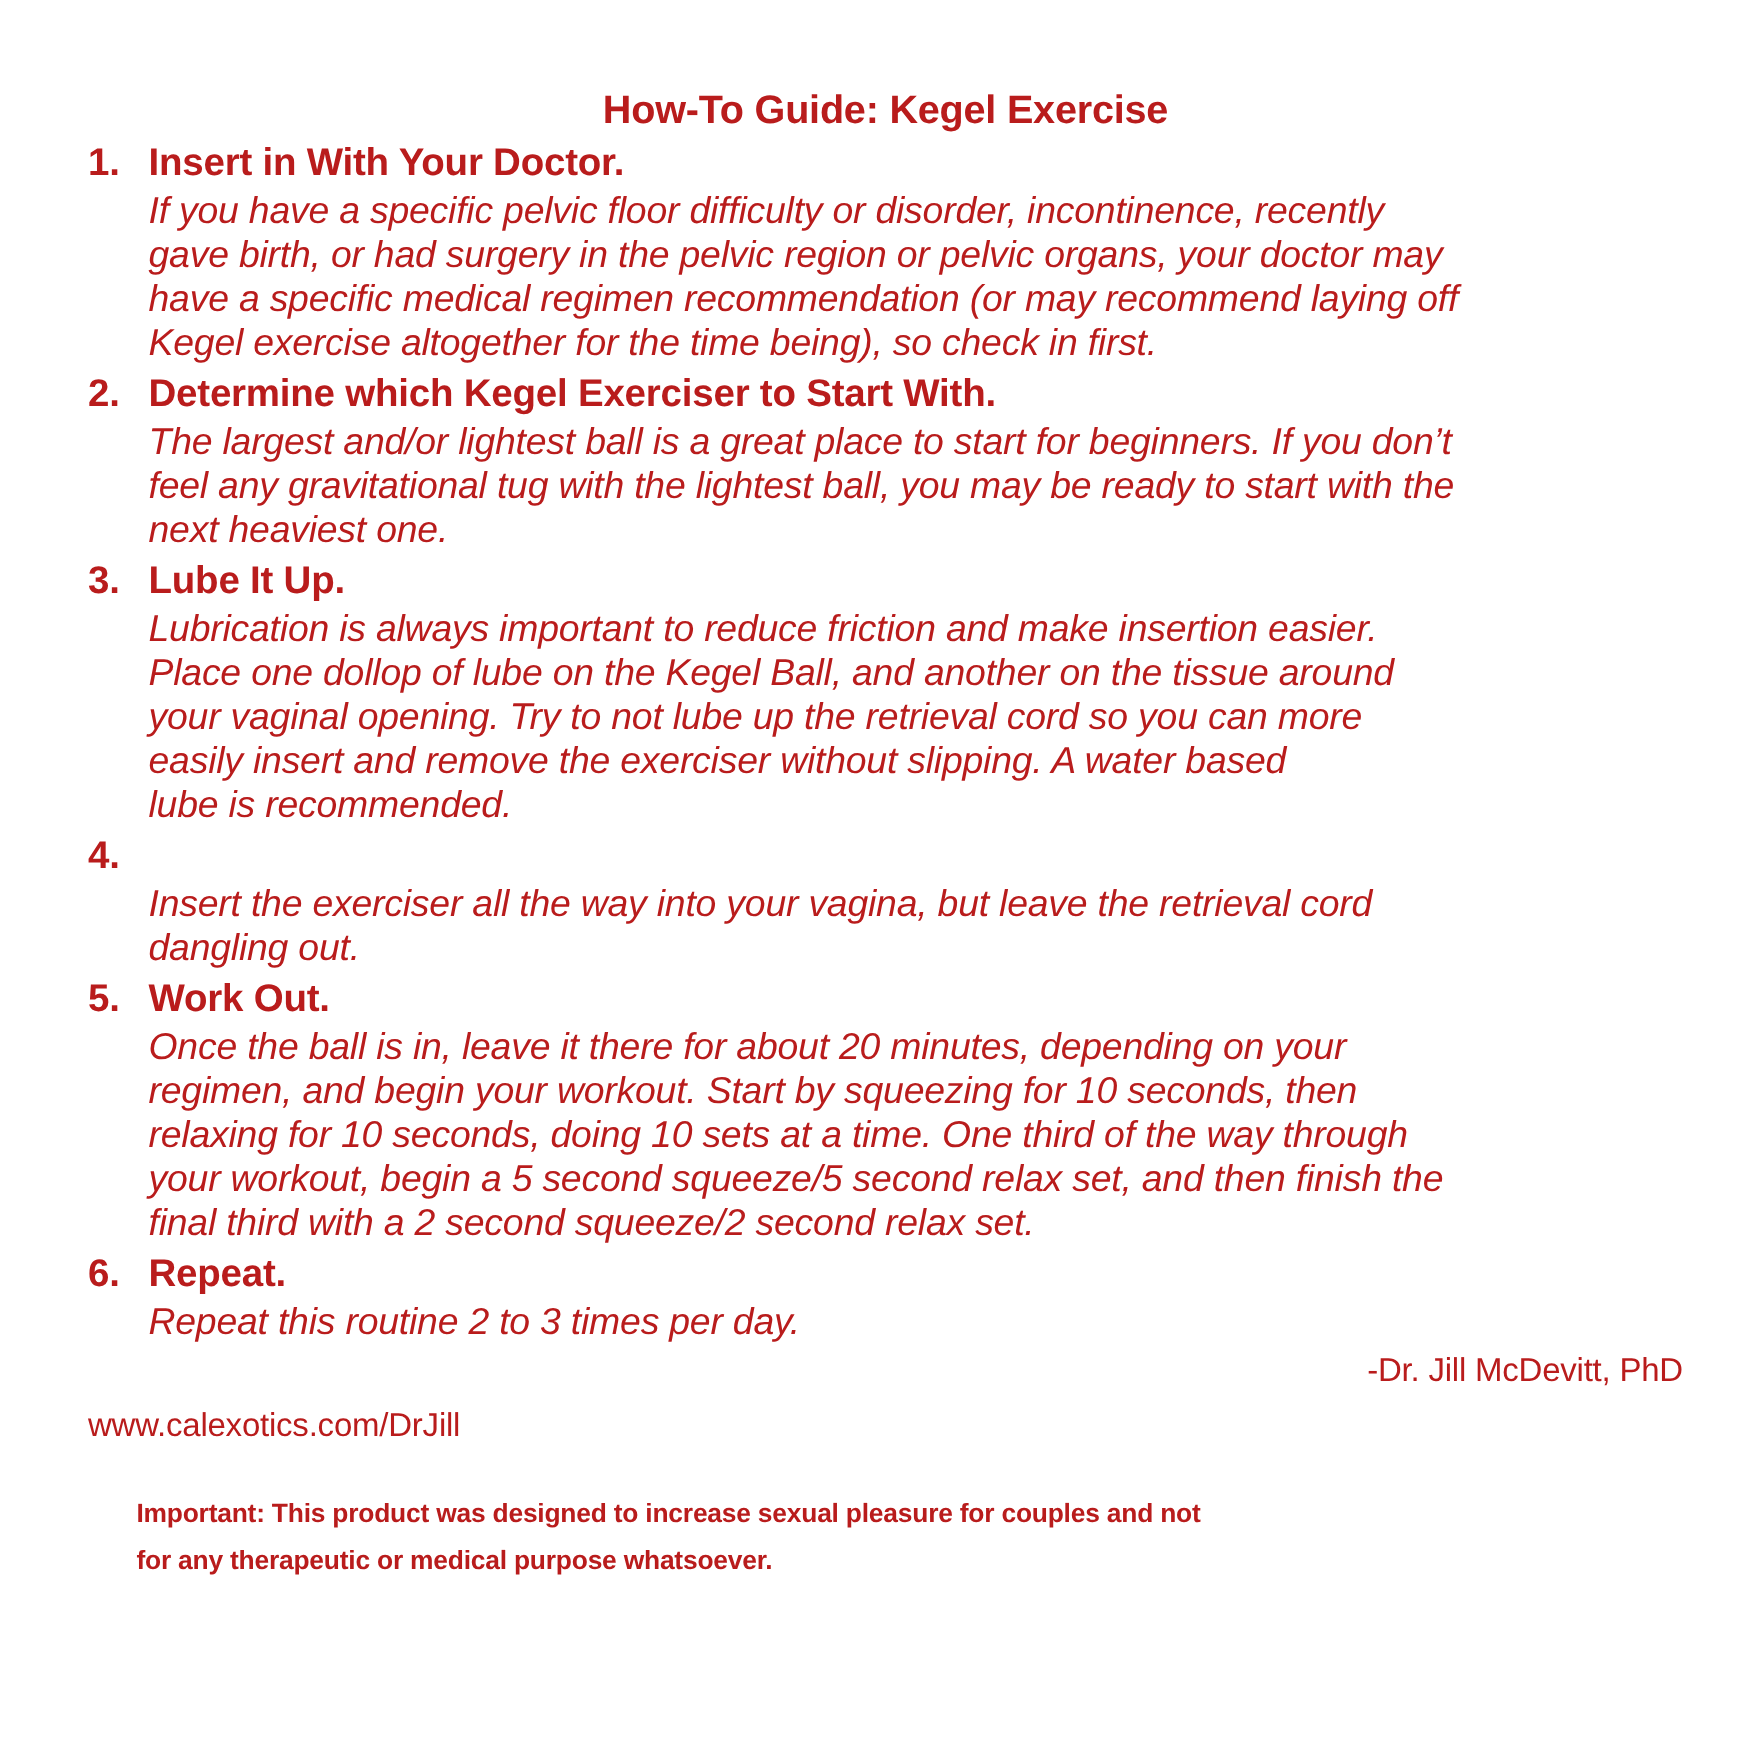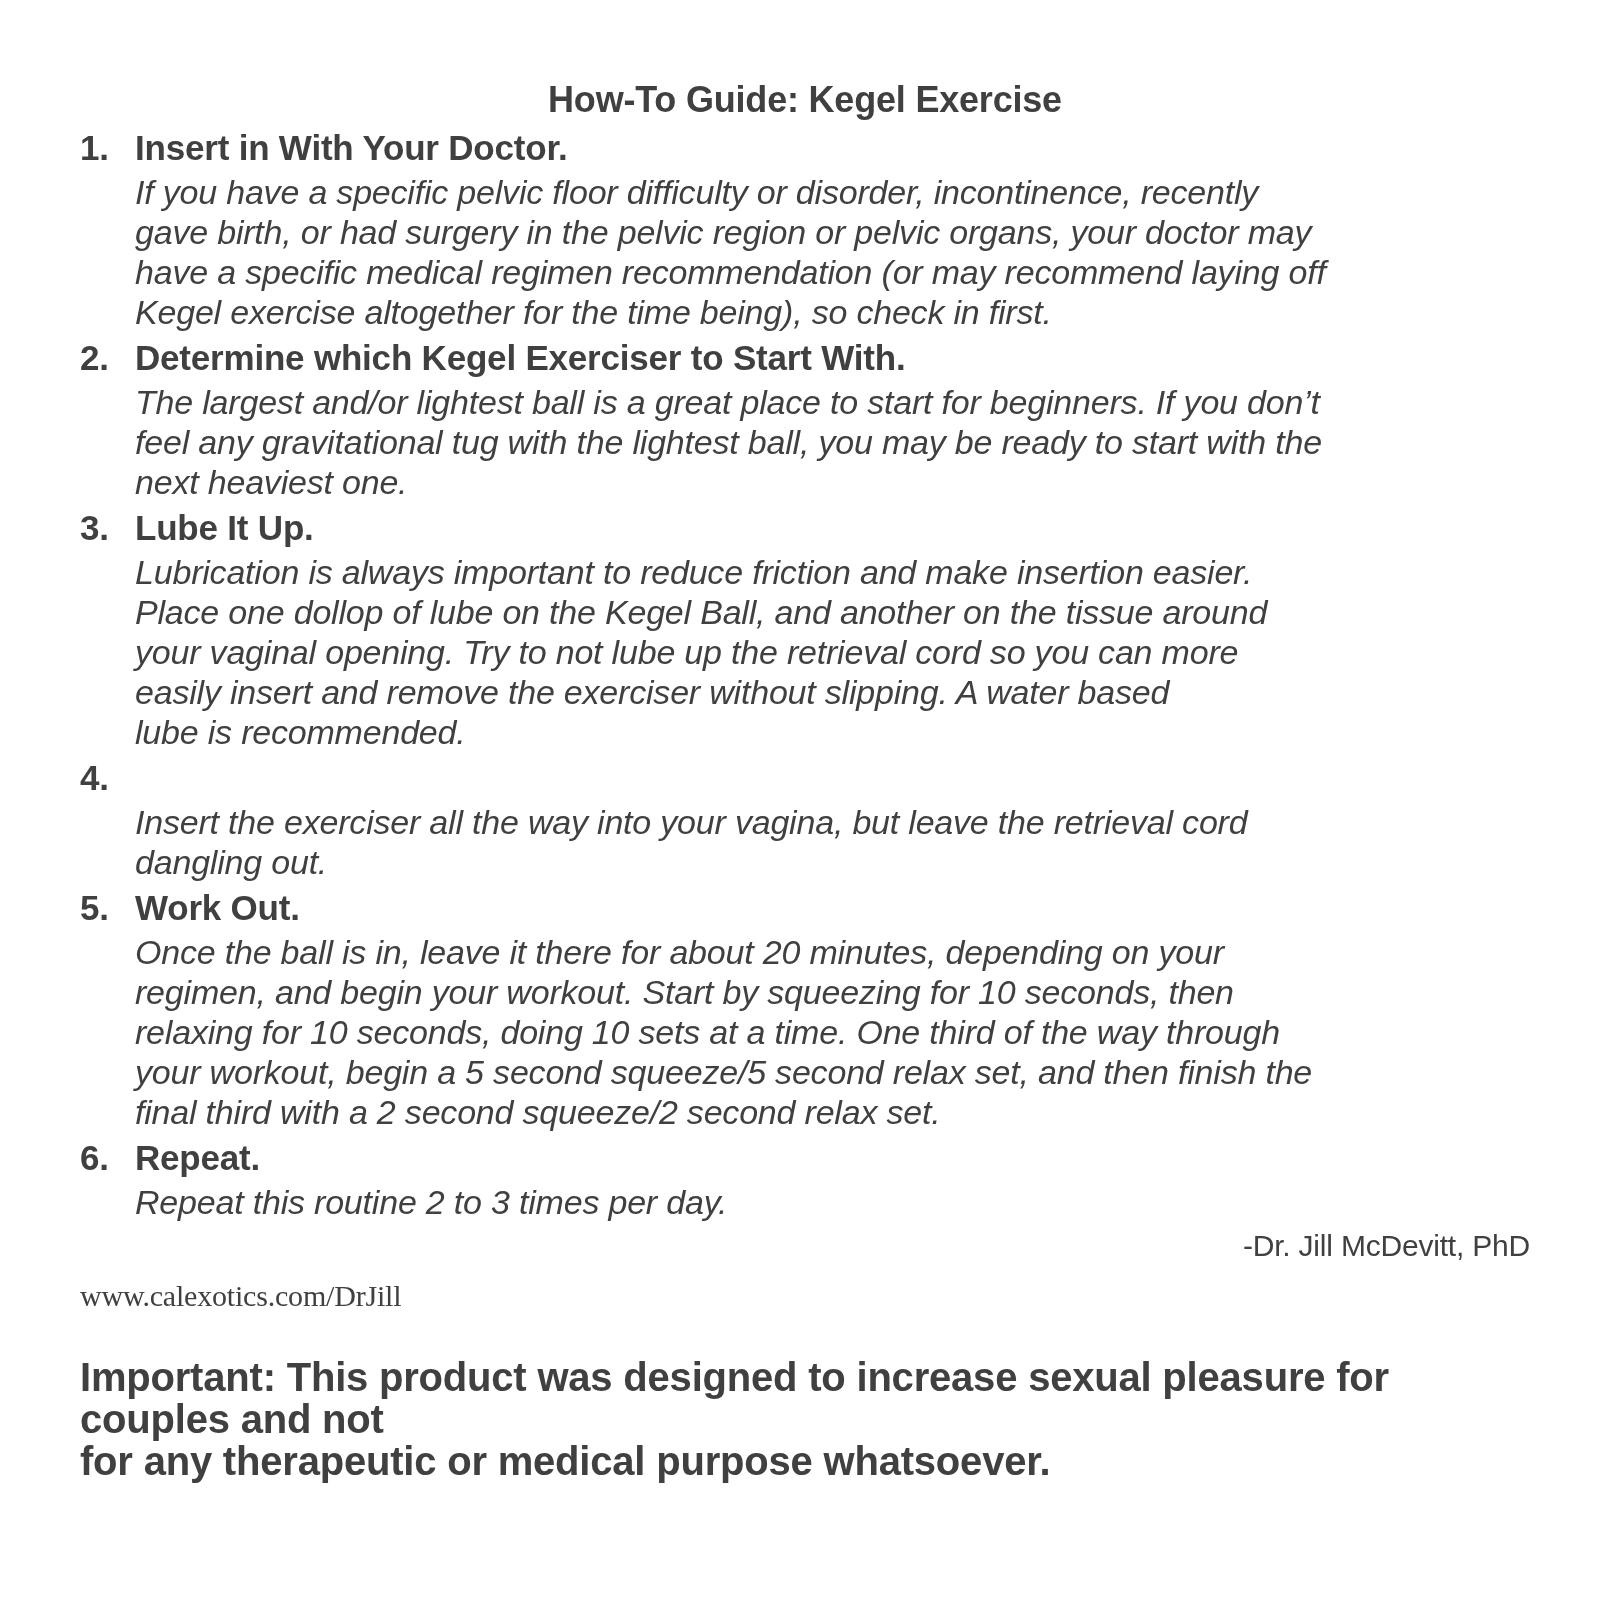--- a/index.html
+++ b/index.html
@@ -6,21 +6,21 @@
     margin: 0;
     padding: 0;
     background: #ffffff;
   }
   .page {
     position: relative;
     width: 1600px;
     height: 1600px;
     box-sizing: border-box;
     background: #ffffff;
-    color: #404040;
+    color: #b91c1c;
     font-family: "Liberation Sans", sans-serif;
     padding: 78px 70px 0 80px;
     letter-spacing: -0.2px;
     overflow: hidden;
   }
   .doc-title {
     text-align: center;
     font-weight: 700;
     font-size: 36px;
     line-height: 44px;
@@ -47,28 +47,28 @@
   .signature {
     margin-top: 4px;
     font-size: 30px;
     line-height: 40px;
     text-align: right;
   }
   .website {
     margin-top: 10px;
     font-size: 30px;
     line-height: 40px;
-    font-family: Liberation Serif, serif;
   }
   .important-note {
     margin-top: 40px;
     font-weight: 700;
-    font-size: 40px;
+    font-size: 24px;
     line-height: 42px;
     white-space: pre-line;
+    margin-left: 44px;
   }
 </style>
 </head>
 <body>
 
 <div class="page">
 
   <div class="doc-title">How-To Guide: Kegel Exercise</div>
 
   <div class="steps">

